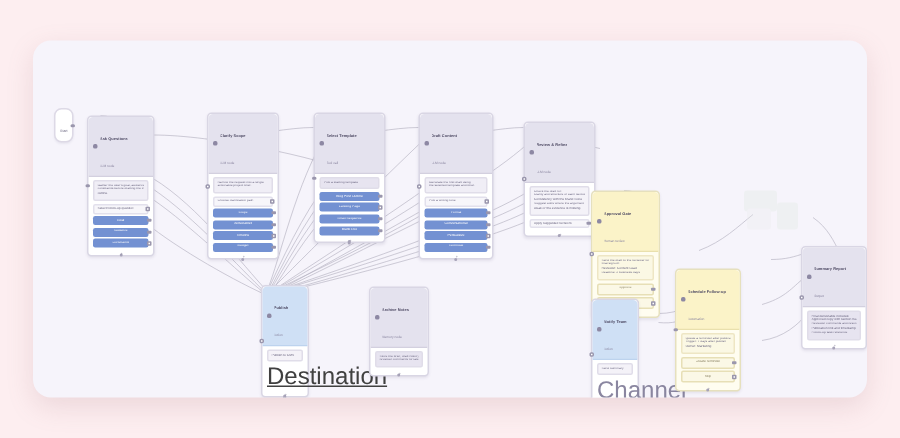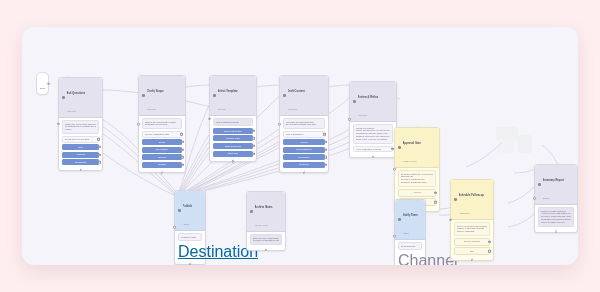--- a/index.html
+++ b/index.html
@@ -361,21 +361,21 @@
         <span class="dot"></span>
         <span class="hdtxt">
           <span class="ttl">Publish</span><br>
           <span class="sub">Action</span>
         </span>
       </div>
       <div class="body">
         <div class="txtblk plain">
           <div class="ln">Publish to CMS</div>
         </div>
-        <div class="ln" style="color:#0369a1;text-decoration:underline;">Destination</div>
+        <div class="ln" style="color:#404040;text-decoration:underline;">Destination</div>
       </div>
       <span class="h l"></span>
       <span class="h plus b"></span>
     </div>
 
     <div class="node card bluehd" style="left:372px;top:172px;width:32px;">
       <div class="hd">
         <span class="dot"></span>
         <span class="hdtxt">
           <span class="ttl">Notify Team</span><br>

